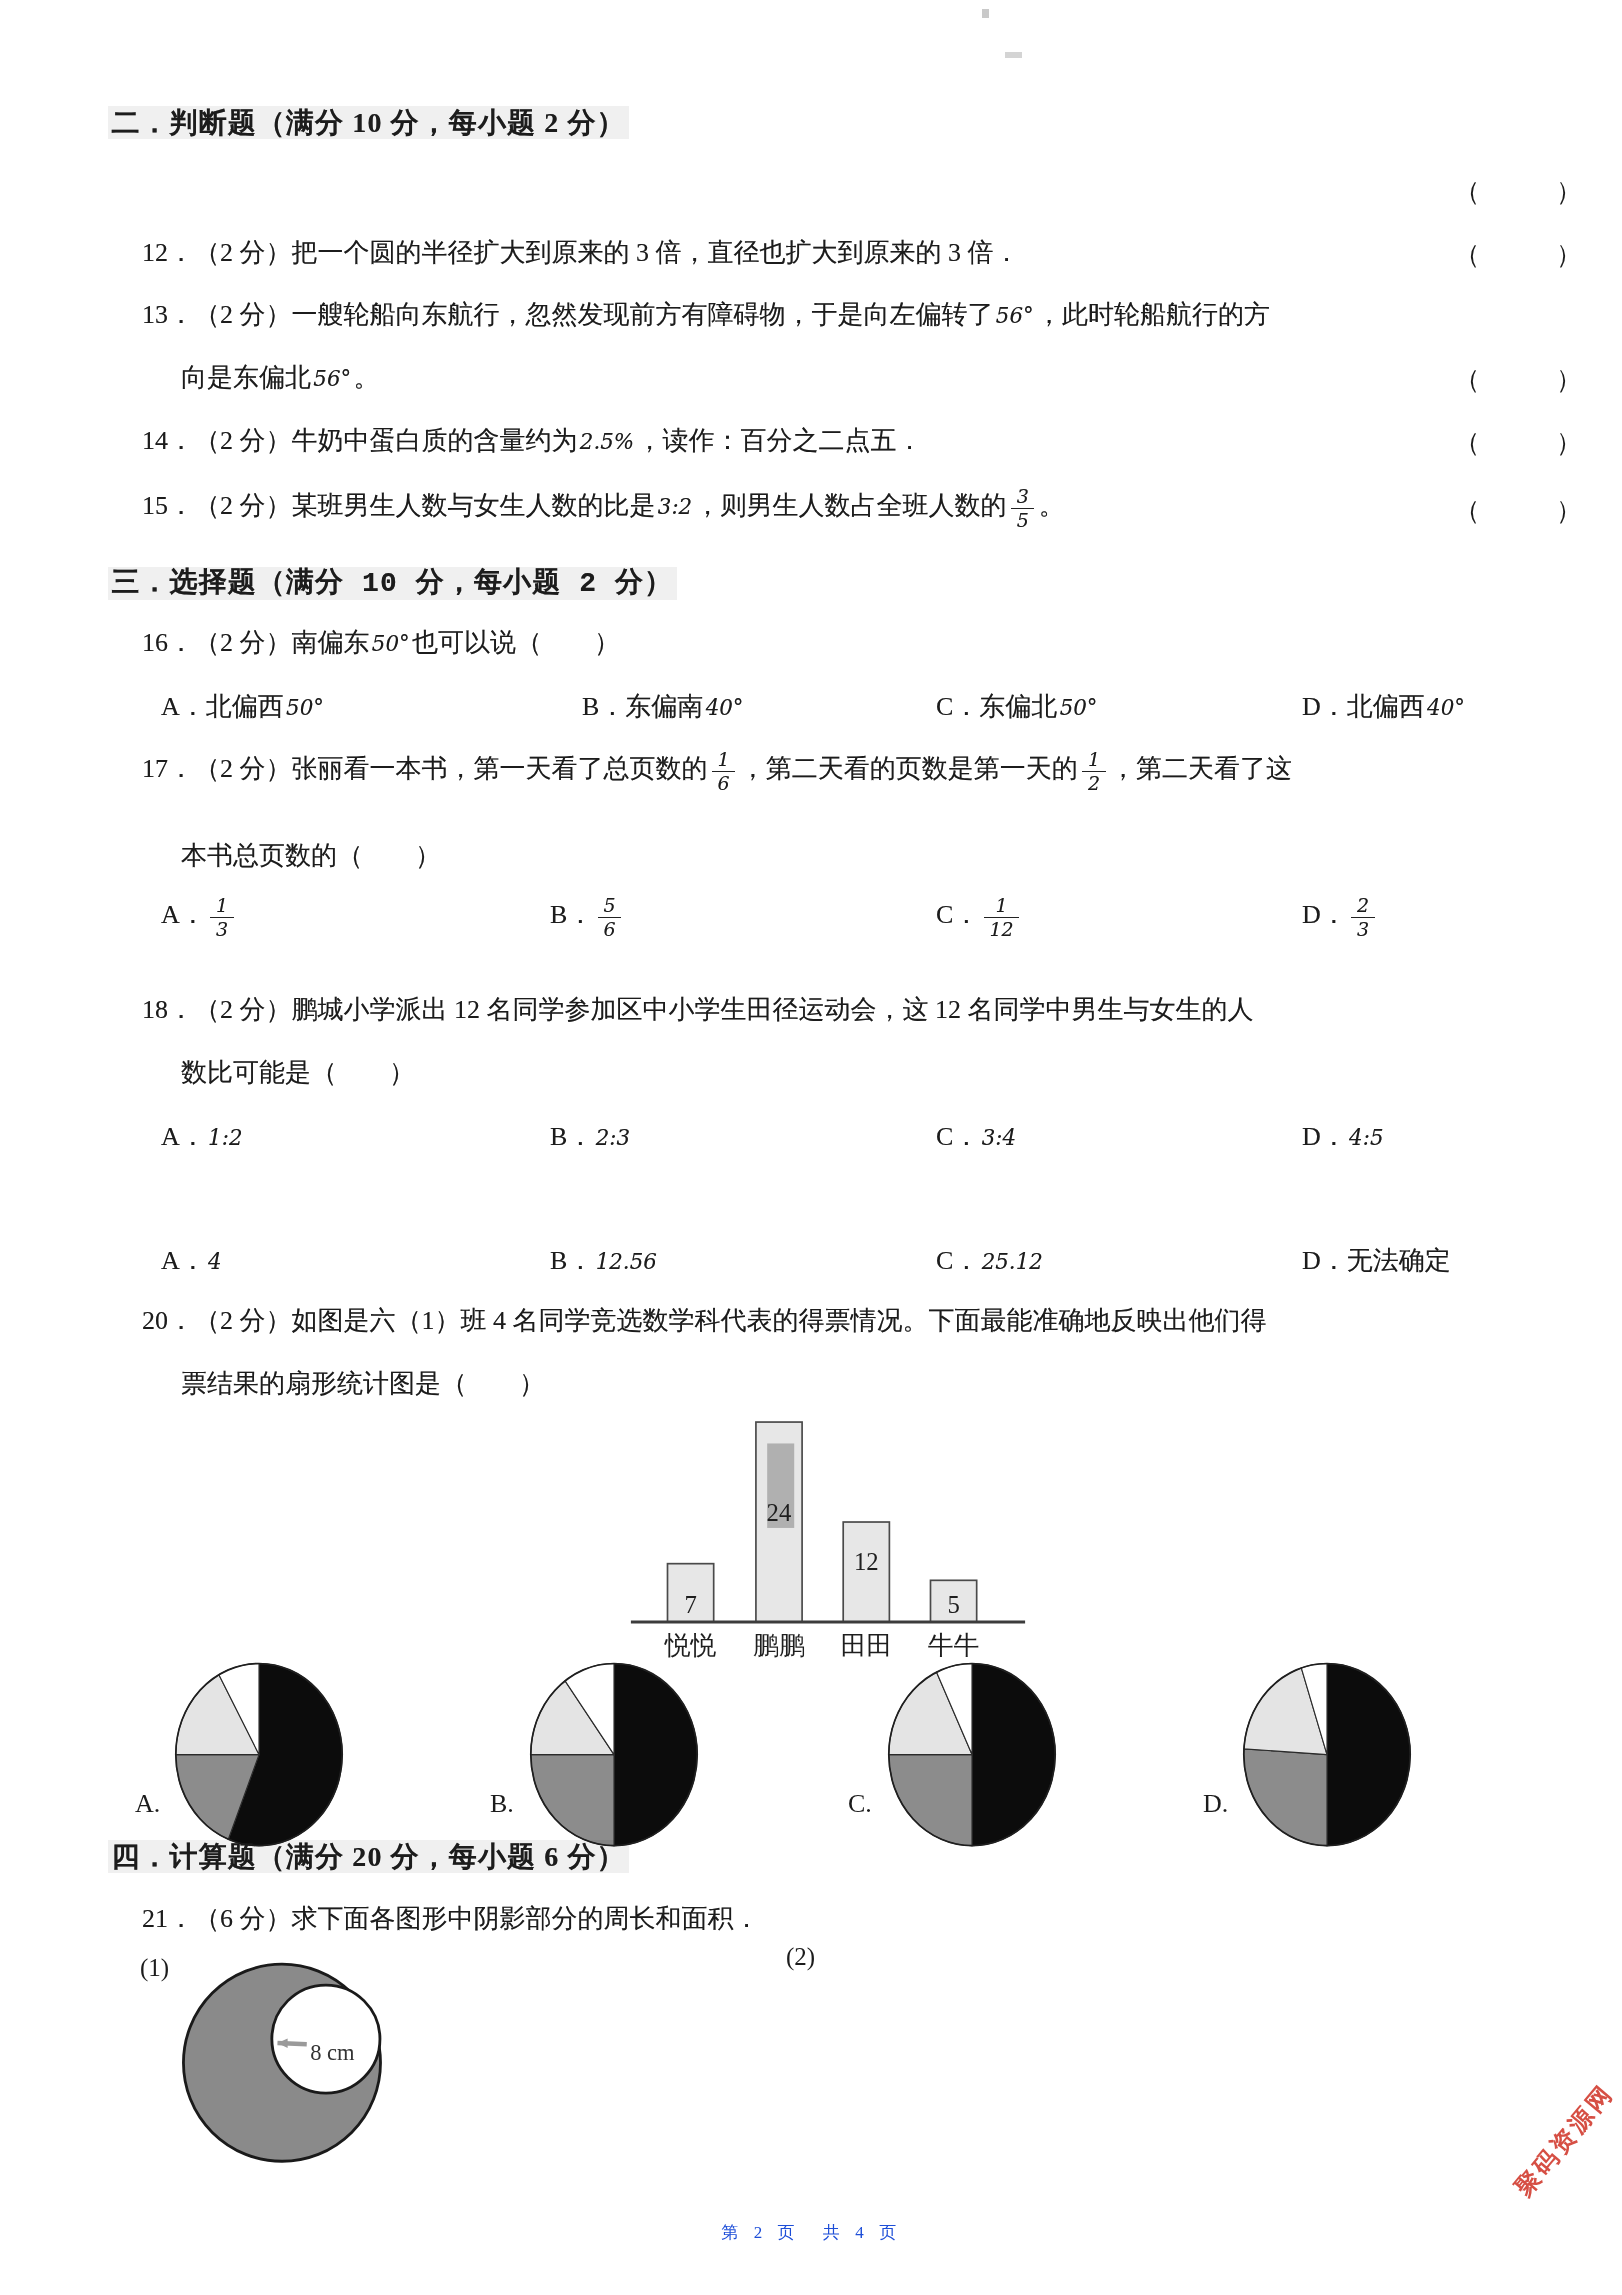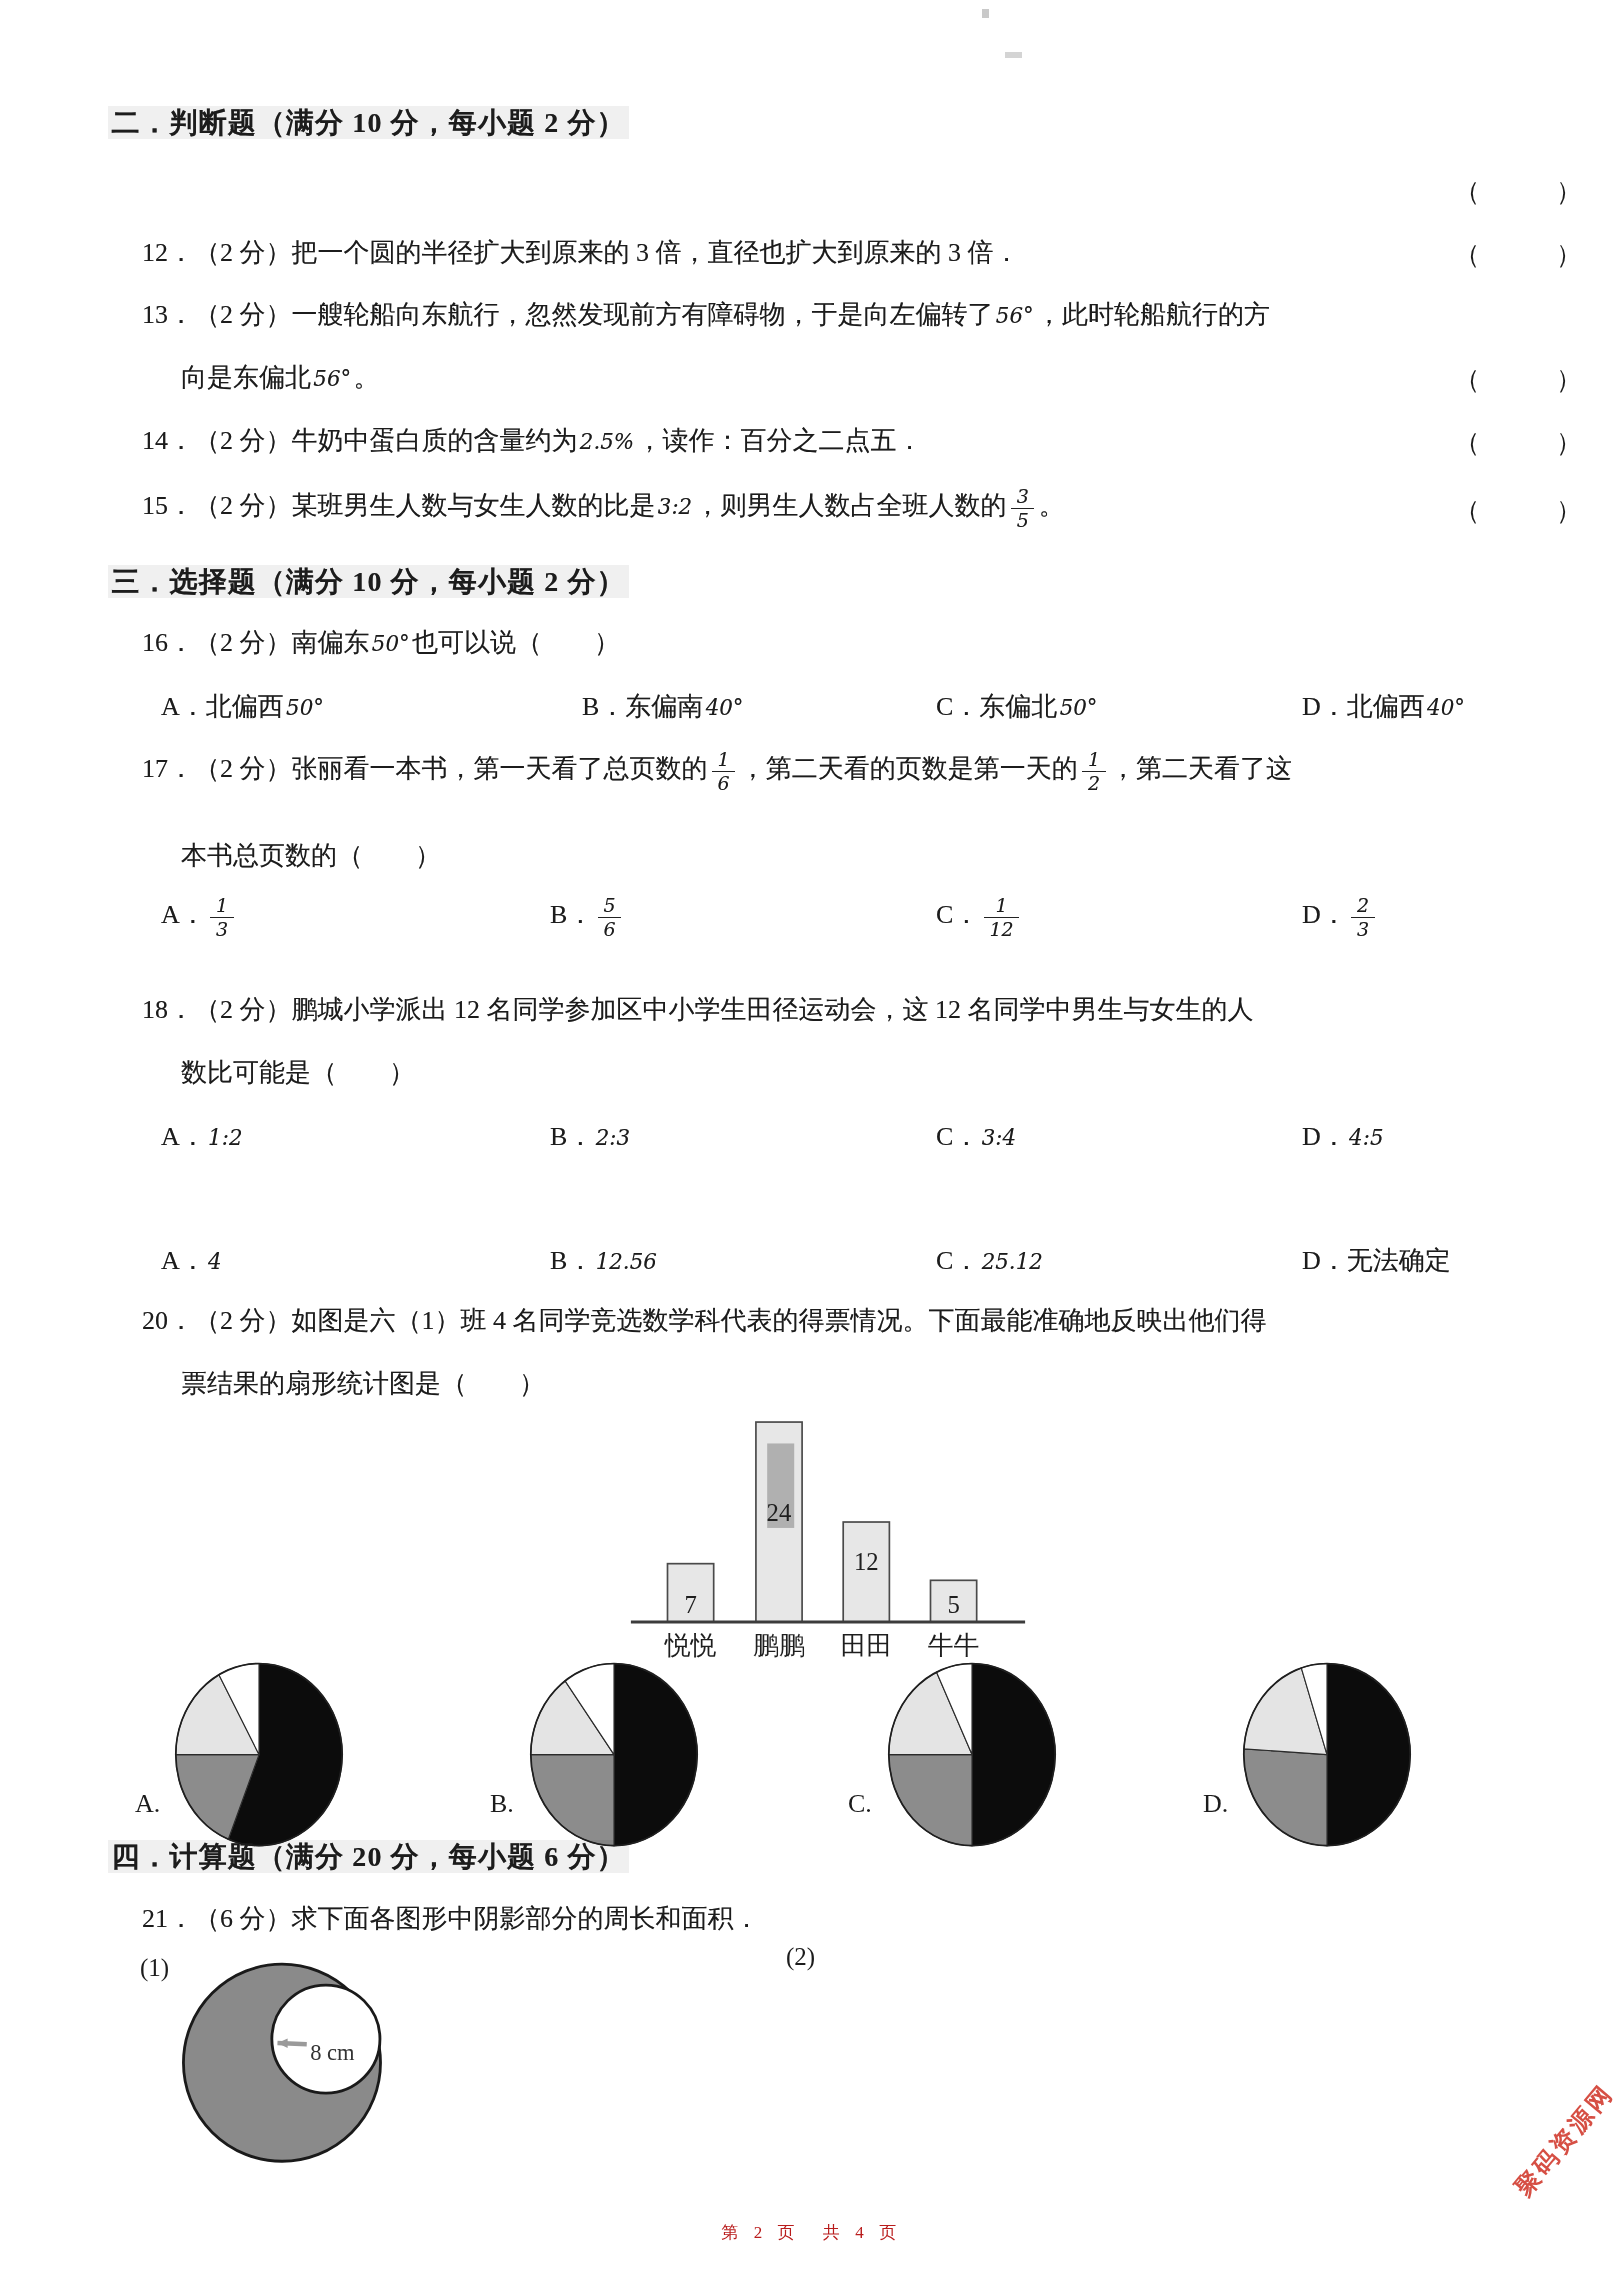--- a/index.html
+++ b/index.html
@@ -14,21 +14,21 @@
   .num{font-family:"DejaVu Serif",serif;font-style:italic;font-size:21.4px;padding:0 2.3px;}
   .paren{font-size:26px;letter-spacing:8px;}
   .frac{display:inline-block;vertical-align:middle;text-align:center;font-size:19px;line-height:1.1;margin:0 4.5px;font-family:"DejaVu Serif",serif;font-style:italic;}
   .frac .nu{display:block;border-bottom:1.7px solid #222;padding:0 5.6px 1.1px 5.6px;}
   .frac .de{display:block;padding:1.1px 5.6px 0 5.6px;}
   .optrow{height:79px;}
   .opt{position:absolute;top:0;white-space:nowrap;font-size:26px;text-shadow:0 0 0.6px rgba(0,0,0,.4);}
   .pieblock{width:237px;height:192px;}
   .pielabel{position:absolute;left:0;top:130px;font-size:26px;}
   .pieblock svg{position:absolute;left:34px;top:0;}
-  .footer{left:0;top:2221px;width:100%;text-align:center;font-size:17px;color:#b91c1c;letter-spacing:5.6px;}
+  .footer{left:0;top:2221px;width:100%;text-align:center;font-size:17px;color:#1d4ed8;letter-spacing:5.6px;}
   .wm{left:1496px;top:2124px;transform:rotate(-50deg);transform-origin:center;
       color:#d23c30;font-size:24px;font-weight:700;letter-spacing:3.4px;white-space:nowrap;opacity:.9;}
   .mark1{left:982px;top:9px;width:6.8px;height:9px;background:#c9c9c9;}
   .mark2{left:1005px;top:52px;width:17px;height:5.6px;background:#d4d4d4;}
   .figtag{font-size:25px;}
   svg text{font-family:"Liberation Serif","DejaVu Serif",serif;}
 </style>
 </head>
 <body>
 
@@ -59,21 +59,21 @@
   <div class="abs q" style="left:142px;top:425px;">
     <span>14．（2 分）</span><span>牛奶中蛋白质的含量约为</span><span class="num">2.5%</span><span>，读作：百分之二点五．</span>
   </div>
   <div class="abs paren" style="left:1454px;top:425px;">（　　）</div>
 
   <div class="abs q" style="left:142px;top:486px;">
     <span>15．（2 分）</span><span>某班男生人数与女生人数的比是</span><span class="num">3:2</span><span>，则男生人数占全班人数的</span><span class="frac"><span class="nu">3</span><span class="de">5</span></span><span>。</span>
   </div>
   <div class="abs paren" style="left:1454px;top:493px;">（　　）</div>
 
-  <div class="abs sec" style="left:108px;top:563px;">
+  <div class="abs sec" style="left:108px;top:563px;font-family:Liberation Mono, monospace;">
     <span class="shade">三．选择题（满分 10 分，每小题 2 分）</span>
   </div>
 
   <div class="abs q" style="left:142px;top:627px;">
     <span>16．（2 分）</span><span>南偏东</span><span class="num">50°</span><span>也可以说（　　）</span>
   </div>
   <div class="abs optrow" style="left:161px;top:689px;width:1392px;">
     <span class="opt" style="left:0;"><span>A．</span><span>北偏西</span><span class="num">50°</span></span>
     <span class="opt" style="left:389px;margin-left:32px;"><span>B．</span><span>东偏南</span><span class="num">40°</span></span>
     <span class="opt" style="left:775px;"><span>C．</span><span>东偏北</span><span class="num">50°</span></span>

